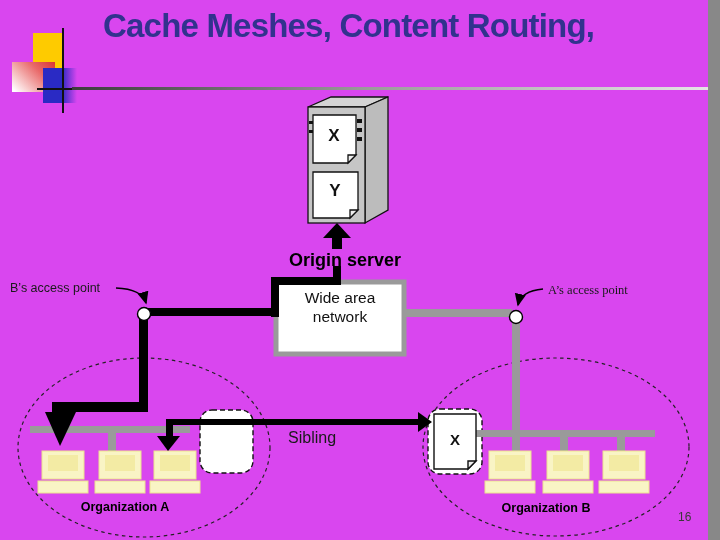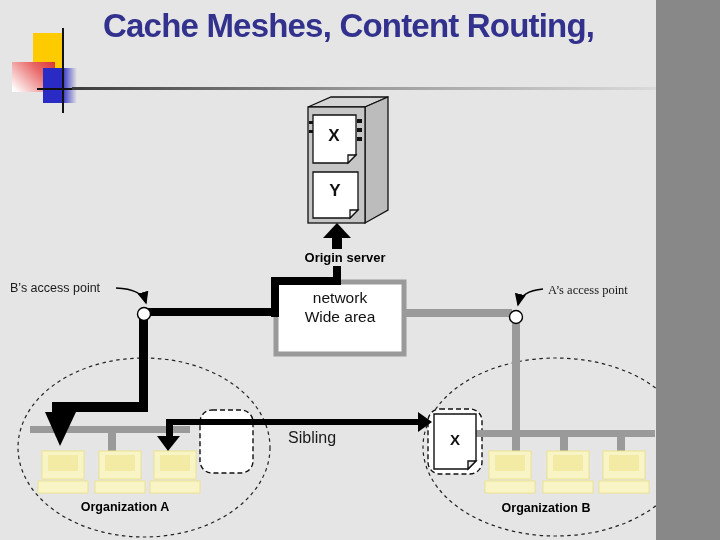--- a/index.html
+++ b/index.html
@@ -1,17 +1,17 @@
 <!DOCTYPE html>
 <html><head>
 <meta charset="utf-8">
 <style>
   html,body{margin:0;padding:0;background:#888;}
   .slide{
-    position:relative;width:656px;height:540px;background:#e5e5e5;
+    position:relative;width:708px;height:540px;background:#d946ef;
     font-family:"Liberation Sans","DejaVu Sans",sans-serif;overflow:hidden;
   }
   .abs{position:absolute;}
   
   .decor-yellow{left:33px;top:33px;width:31px;height:35px;background:#fecb00;}
   .decor-red{left:12px;top:62px;width:43px;height:30px;
     background:linear-gradient(225deg,#d93434 0%,#e96a6a 35%,#ffffff 95%);}
   .decor-blue{left:43px;top:68px;width:34px;height:35px;
     background:linear-gradient(90deg,#2a2ac4 0%,#2a2ac4 55%,rgba(42,42,196,0) 100%);}
   .decor-vline{left:62px;top:28px;width:2px;height:85px;background:#111;}
@@ -161,25 +161,25 @@
     <path d="M 116 288 Q 142 289 146 303" fill="none" stroke="#000" stroke-width="1.6" marker-end="url(#ah)"></path>
     <path d="M 543 289 Q 521 291 518 305" fill="none" stroke="#000" stroke-width="1.6" marker-end="url(#ah)"></path>
 
     <circle cx="144" cy="314" r="6.5" fill="#ffffff" stroke="#000" stroke-width="1.4"></circle>
     <circle cx="516" cy="317" r="6.5" fill="#ffffff" stroke="#000" stroke-width="1.4"></circle>
   </svg>
 
   <div class="abs doc-letter" style="left:322px;top:126px;width:24px;font-size:17px;">X</div>
   <div class="abs doc-letter" style="left:323px;top:181px;width:24px;font-size:17px;">Y</div>
 
-  <div class="abs bold-lbl" style="left:275px;top:250px;width:140px;text-align:center;font-size:13px;">Origin server</div>
+  <div class="abs bold-lbl" style="left:275px;top:250px;width:140px;text-align:center;font-size:18px;">Origin server</div>
 
   <div class="abs wan-text">
+    <div>Wide area</div>
     <div>network</div>
-    <div>Wide area</div>
   </div>
 
   <div class="abs lbl" style="left:10px;top:281px;">B’s access point</div>
   <div class="abs lbl" style="left:548px;top:283px;font-family:Liberation Serif, serif;">A’s access point</div>
 
   <div class="abs lbl" style="left:288px;top:429px;font-size:16px;">Sibling</div>
 
   <div class="abs doc-letter" style="left:444px;top:431px;width:22px;font-size:15px;">X</div>
 
   <div class="abs org-label" style="left:461px;top:501px;width:170px;">Organization B</div>

